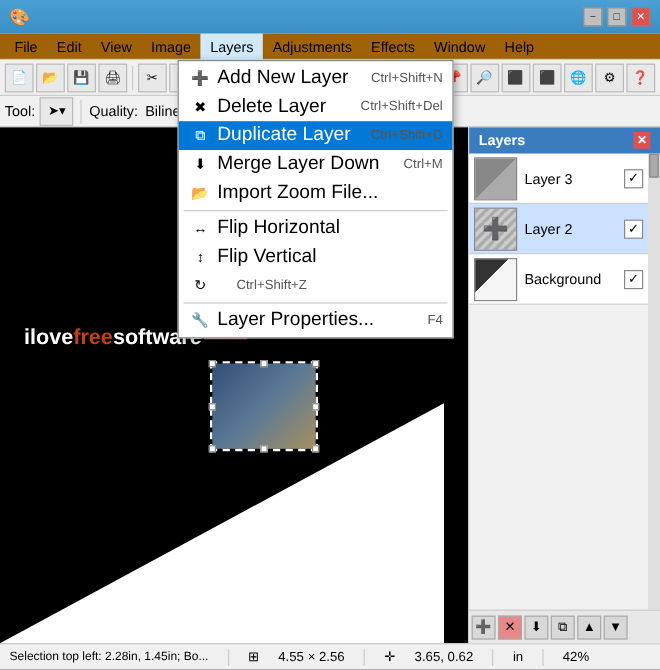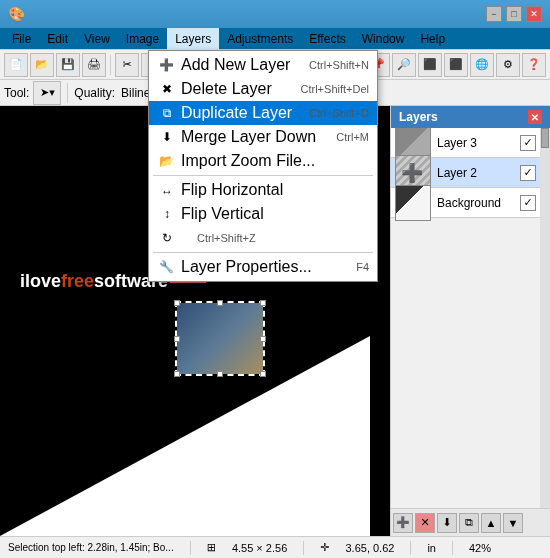--- a/index.html
+++ b/index.html
@@ -39,21 +39,21 @@
       align-items: center;
       justify-content: center;
       font-size: 9px;
       cursor: pointer;
       color: #333;
     }
     .title-btn.close { background: #e05050; color: white; }
 
     
     .menu-bar {
-      background: #0369a1;
+      background: #a16207;
       height: 22px;
       display: flex;
       align-items: flex-start;
       border-bottom: 1px solid #ccc;
       padding: 0 4px;
       position: relative;
     }
     .menu-item {
       padding: 2px 8px;
       font-size: 12px;
@@ -245,21 +245,21 @@
       background: #e05050;
       width: 14px;
       height: 14px;
       display: flex;
       align-items: center;
       justify-content: center;
     }
     .layer-item {
       display: flex;
       align-items: center;
-      height: 30px;
+      height: 42px;
       border-bottom: 1px solid #ccc;
       padding: 2px 4px;
       background: white;
       cursor: pointer;
     }
     .layer-item.selected { background: #cce0ff; }
     .layer-thumb {
       width: 36px;
       height: 36px;
       border: 1px solid #888;

